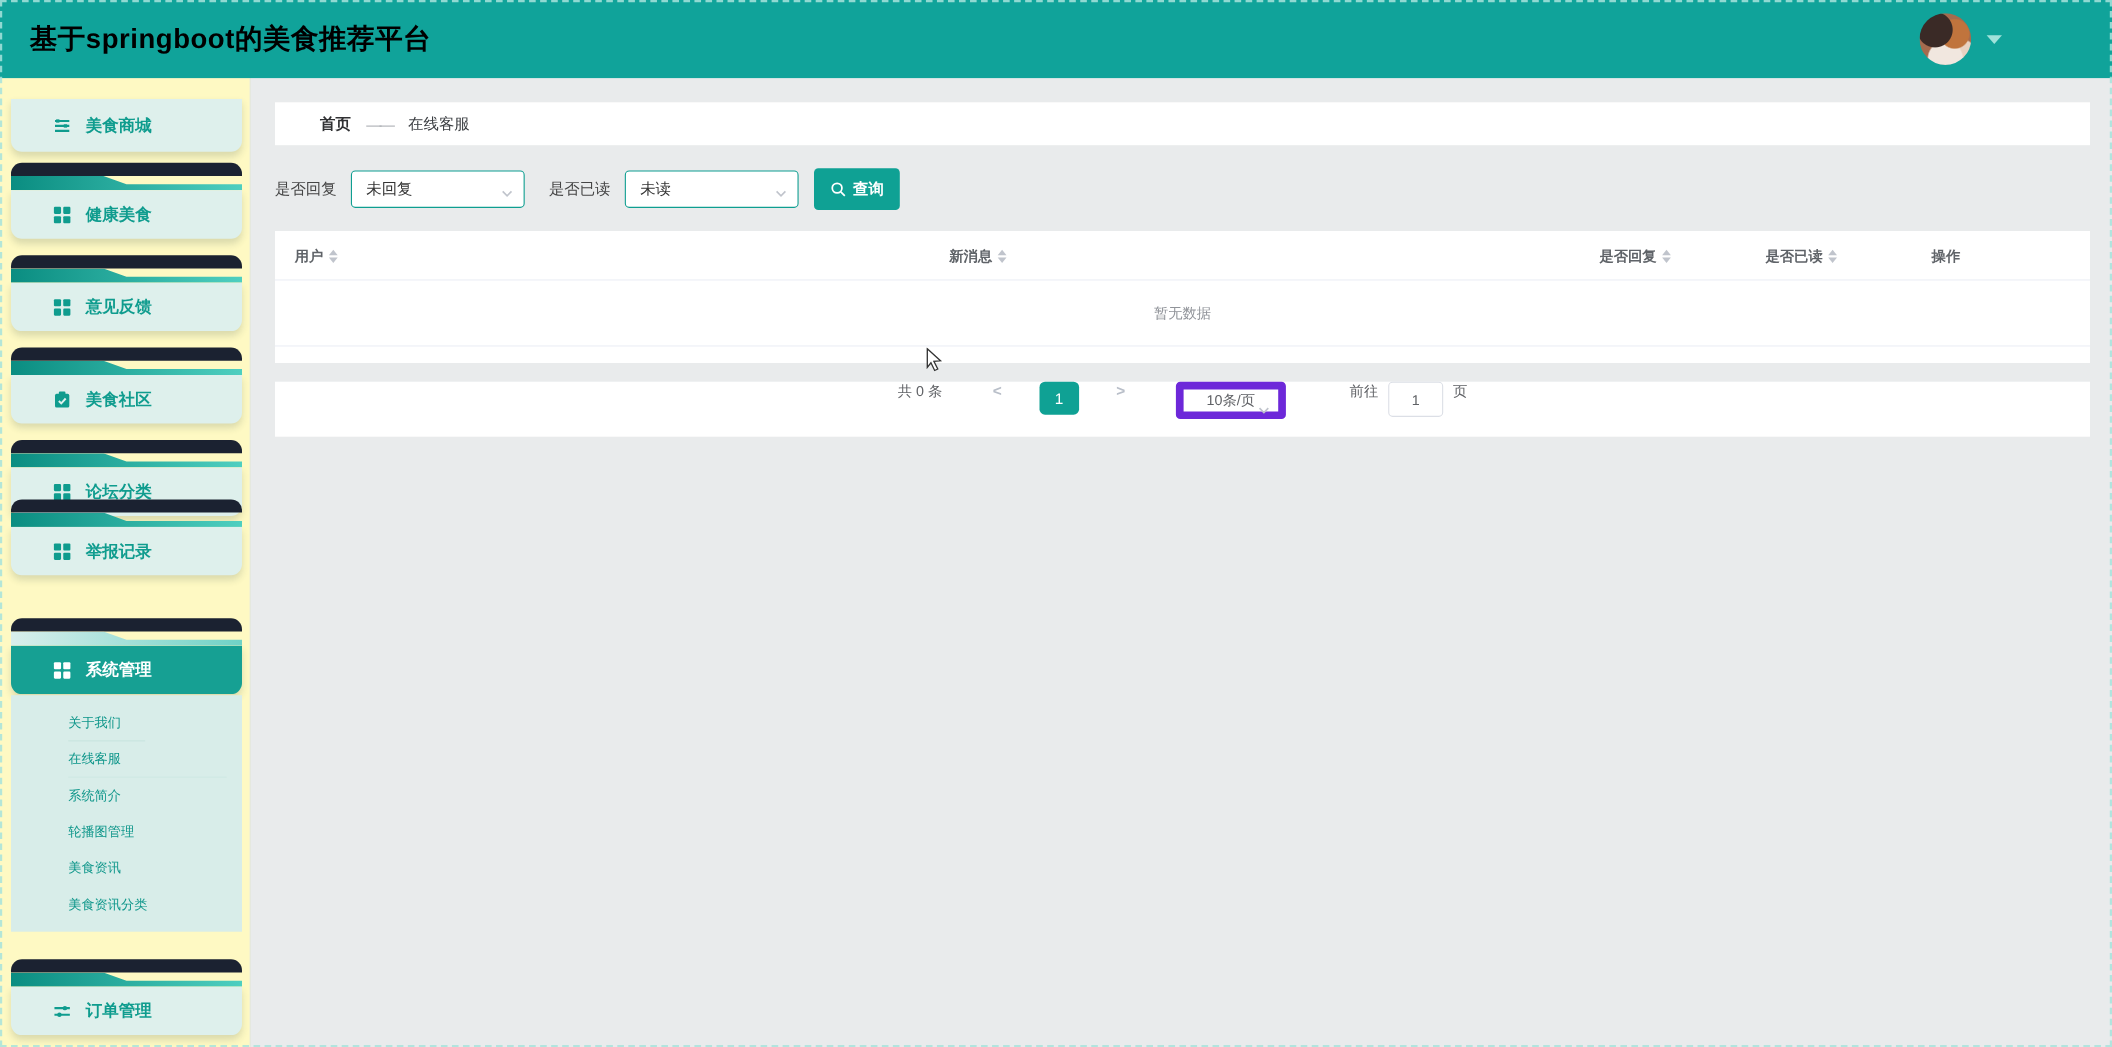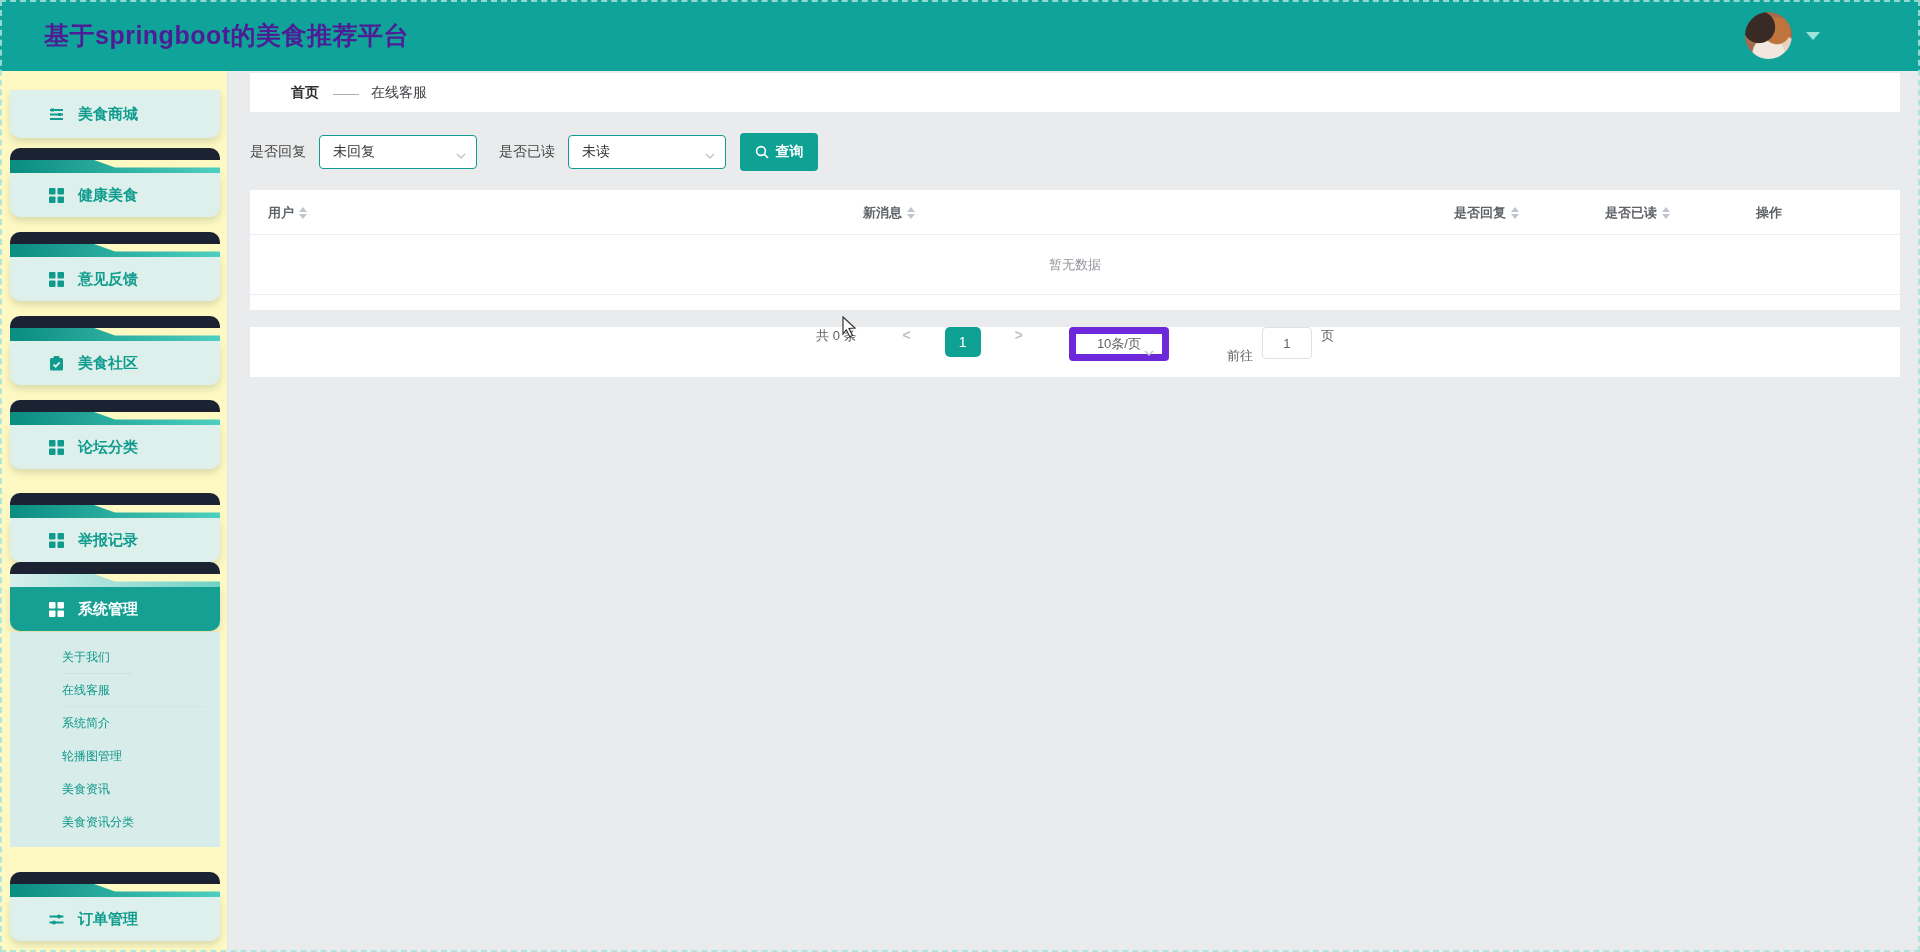--- a/index.html
+++ b/index.html
@@ -3,21 +3,21 @@
 <meta charset="utf-8">
 <style>
   * { margin:0; padding:0; box-sizing:border-box; }
   html,body { width:1920px; height:952px; overflow:hidden; }
   body { font-family:"Liberation Sans","DejaVu Sans",sans-serif; background:#e9ebec; }
   .page { position:relative; width:1920px; height:952px; background:#e9ebec; }
   .dashed-frame { position:absolute; inset:0; border:2px dashed rgba(168,227,220,.85); pointer-events:none; z-index:50; }
 
   
   .topbar { position:absolute; left:0; top:0; width:1920px; height:71px; background:#10a39a; display:flex; align-items:center; z-index:10; }
-  .topbar .title { color:#4c1d95; font-size:25px; font-weight:bold; margin-left:44px; letter-spacing:.5px; }
+  .topbar .title { color:#000000; font-size:25px; font-weight:bold; margin-left:27px; letter-spacing:.5px; }
   .user-box { position:absolute; right:100px; top:0; height:71px; display:flex; align-items:center; gap:14px; }
   .avatar { width:47px; height:47px; border-radius:50%; overflow:hidden;
     background:
       radial-gradient(circle at 30% 32%, #3a2a26 0 34%, transparent 36%),
       radial-gradient(circle at 68% 40%, #c0743d 0 30%, transparent 33%),
       radial-gradient(circle at 50% 88%, #f1e7df 0 32%, transparent 35%),
       radial-gradient(circle at 80% 80%, #e8d2c2 0 25%, transparent 28%),
       #a56b4e; }
   .caret-down { width:0; height:0; border-left:7px solid transparent; border-right:7px solid transparent; border-top:8px solid #9fe2da; }
 
@@ -34,21 +34,21 @@
   .m-card .ic { display:inline-flex; width:17px; height:17px; flex:none; }
   .m-card .ic svg { width:17px; height:17px; }
   .submenu { position:absolute; left:10px; top:561px; width:210px; height:215px; background:#d8ede9; padding:9px 0 0 52px; }
   .submenu .sm-item { height:33px; line-height:33px; font-size:12px; color:#0e968a; cursor:pointer; }
   .submenu .sm-item.div1 { border-bottom:1px solid #c9e4de; width:70px; }
   .submenu .sm-item.div2 { border-bottom:1px solid #cfe8e3; margin-right:14px; }
 
   
   .main { position:absolute; left:228px; top:71px; width:1692px; height:881px; padding:2px 20px 0 22px; }
   .panel { background:#fff; }
-  .breadcrumb-bar { height:39px; display:flex; align-items:center; padding-left:41px; font-size:14px; }
+  .breadcrumb-bar { height:39px; display:flex; align-items:center; padding-left:41px; font-size:14px;margin-top:20px; }
   .bc-home { color:#303133; font-weight:bold; cursor:pointer; }
   .bc-sep { color:#aaaeb3; margin:0 14px; letter-spacing:-2px; }
   .bc-cur { color:#3c3f43; }
 
   .filter-row { margin-top:21px; height:38px; display:flex; align-items:center; }
   .f-label { font-size:14px; color:#454545; font-weight:500; margin-right:13px; }
   .f-select { position:relative; width:158px; height:34px; background:#fff; border:1px solid #0f9e91; border-radius:4px; display:flex; align-items:center; padding-left:13px; font-size:14px; color:#333; cursor:pointer; }
   .f-select .chev { position:absolute; right:10px; top:12px; width:10px; height:10px; }
   .f-select .chev svg { width:10px; height:10px; stroke:#c0c4cc; }
   .f-gap { width:22px; }
@@ -69,21 +69,21 @@
   .sc-dn { width:0; height:0; border:4px solid transparent; border-top:5px solid #c0c4cc; }
   .t-empty { height:60px; display:flex; align-items:center; justify-content:center; font-size:13px; color:#909399; border-bottom:1px solid #ebeef5; }
 
   .pagination-bar { margin-top:17px; height:50px; display:flex; align-items:flex-start; justify-content:center; font-size:13px; color:#606266; }
   .pg-total { margin-right:26px; }
   .pg-arrow { color:#b9bfc9; font-size:14px; margin:0 20px; cursor:pointer; font-weight:bold; }
   .pg-page { width:36px; height:30px; background:#0fa194; color:#fff; border-radius:5px; display:flex; align-items:center; justify-content:center; font-size:14px; margin:0 14px; cursor:pointer; }
   .pg-size { position:relative; width:100px; height:34px; border:7px solid #6d28d9; border-radius:4px; display:flex; align-items:center; justify-content:center; color:#606266; margin-left:26px; cursor:pointer; }
   .pg-size .chev { position:absolute; right:8px; top:12px; }
   .pg-size .chev svg { width:10px; height:10px; stroke:#c0c4cc; }
-  .pg-goto { margin-left:58px;margin-top:20px; }
+  .pg-goto { margin-left:58px; }
   .pg-input { width:50px; height:32px; border:1px solid #dcdfe6; border-radius:4px; text-align:center; font-size:13px; color:#606266; margin:0 9px; font-family:inherit; }
   .pg-unit { }
 
   .cursor { position:absolute; left:840px; top:316px; z-index:60; pointer-events:none; }
 </style>
 </head>
 <body>
 
 <div class="page">
   <div class="dashed-frame"></div>
@@ -173,21 +173,21 @@
           <svg viewBox="0 0 17 17">
               <rect x="2" y="3" width="13" height="12.5" rx="1.5" fill="#0f9c8e"></rect>
               <rect x="5.5" y="1" width="6" height="4" rx="1" fill="#0f9c8e"></rect>
               <path d="M5.5 9.5l2.2 2.2 4-4.4" stroke="#def0ec" stroke-width="1.8" fill="none"></path>
             </svg>
         </span>
         <span>美食社区</span>
       </div>
     </div>
 
-    <div class="m-card" style="top:422px">
+    <div class="m-card" style="top:383px">
       <div class="strip"></div>
       <div class="ribbon"></div>
       <div class="bodyx">
         <span class="ic">
           <svg viewBox="0 0 17 17">
               <g fill="#0f9c8e">
                 <rect x="1" y="1" width="6.5" height="6.5" rx="1"></rect>
                 <rect x="9.5" y="1" width="6.5" height="6.5" rx="1"></rect>
                 <rect x="1" y="9.5" width="6.5" height="6.5" rx="1"></rect>
                 <rect x="9.5" y="9.5" width="6.5" height="6.5" rx="1"></rect>

